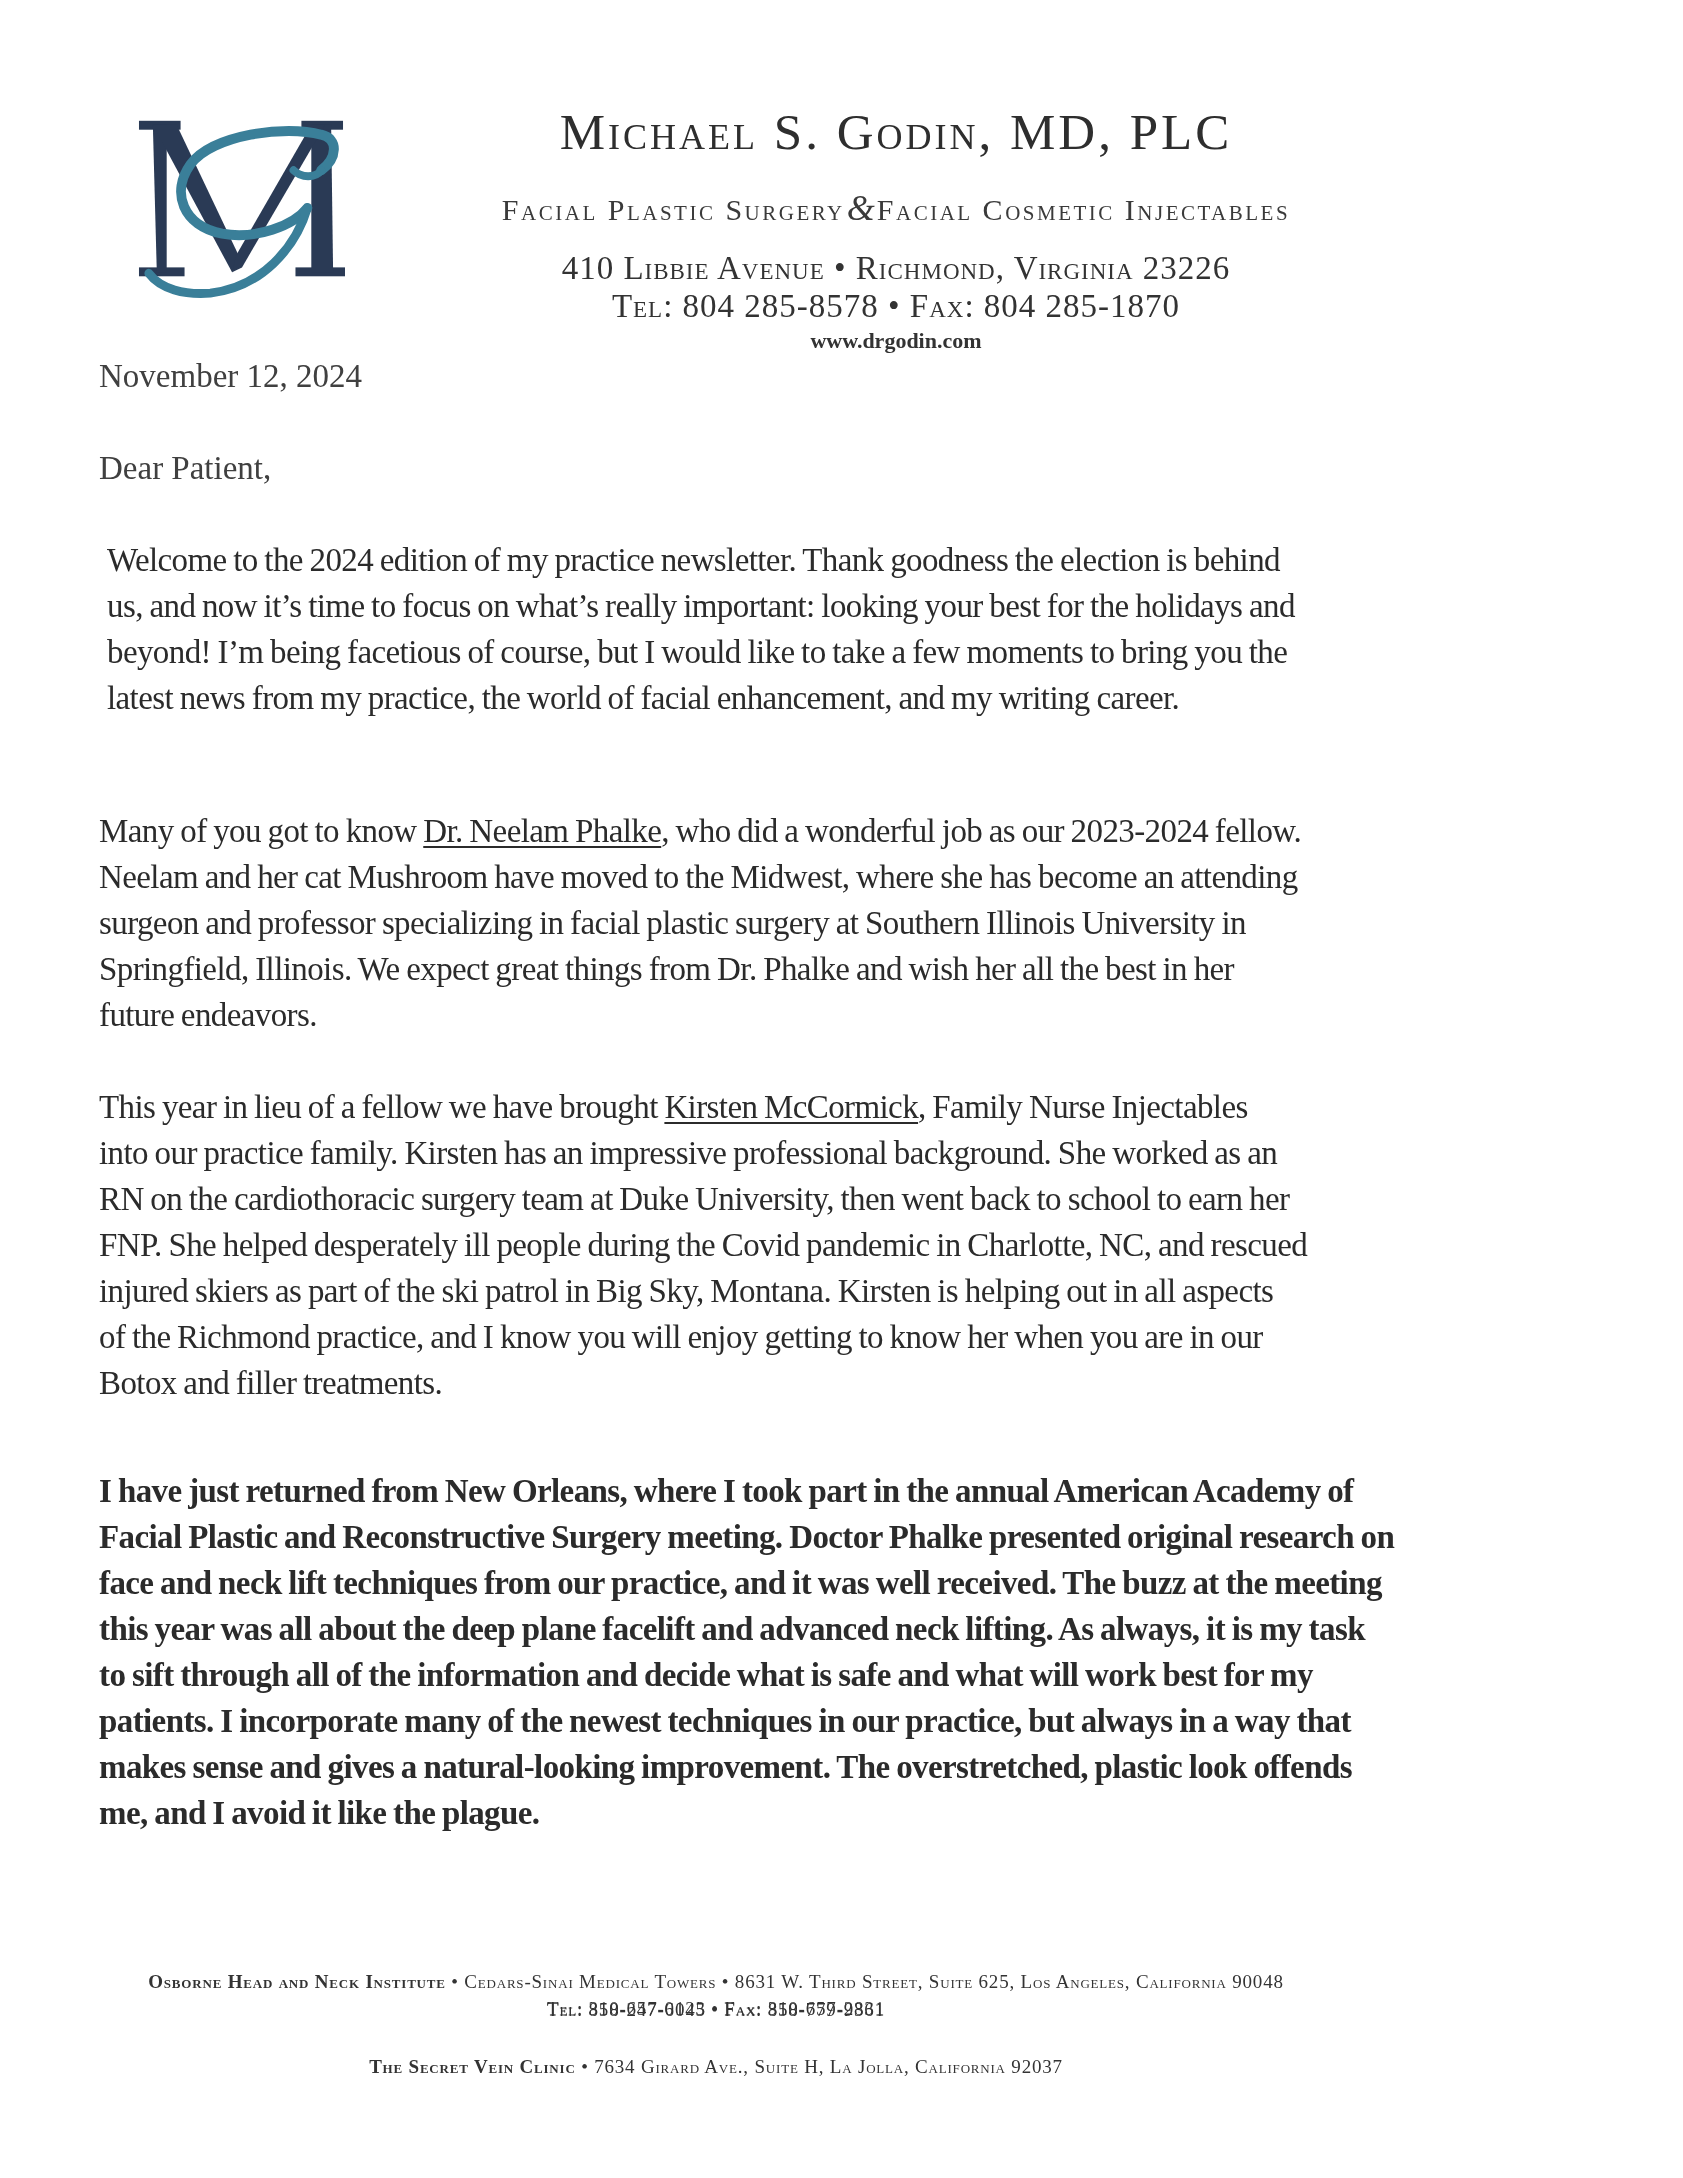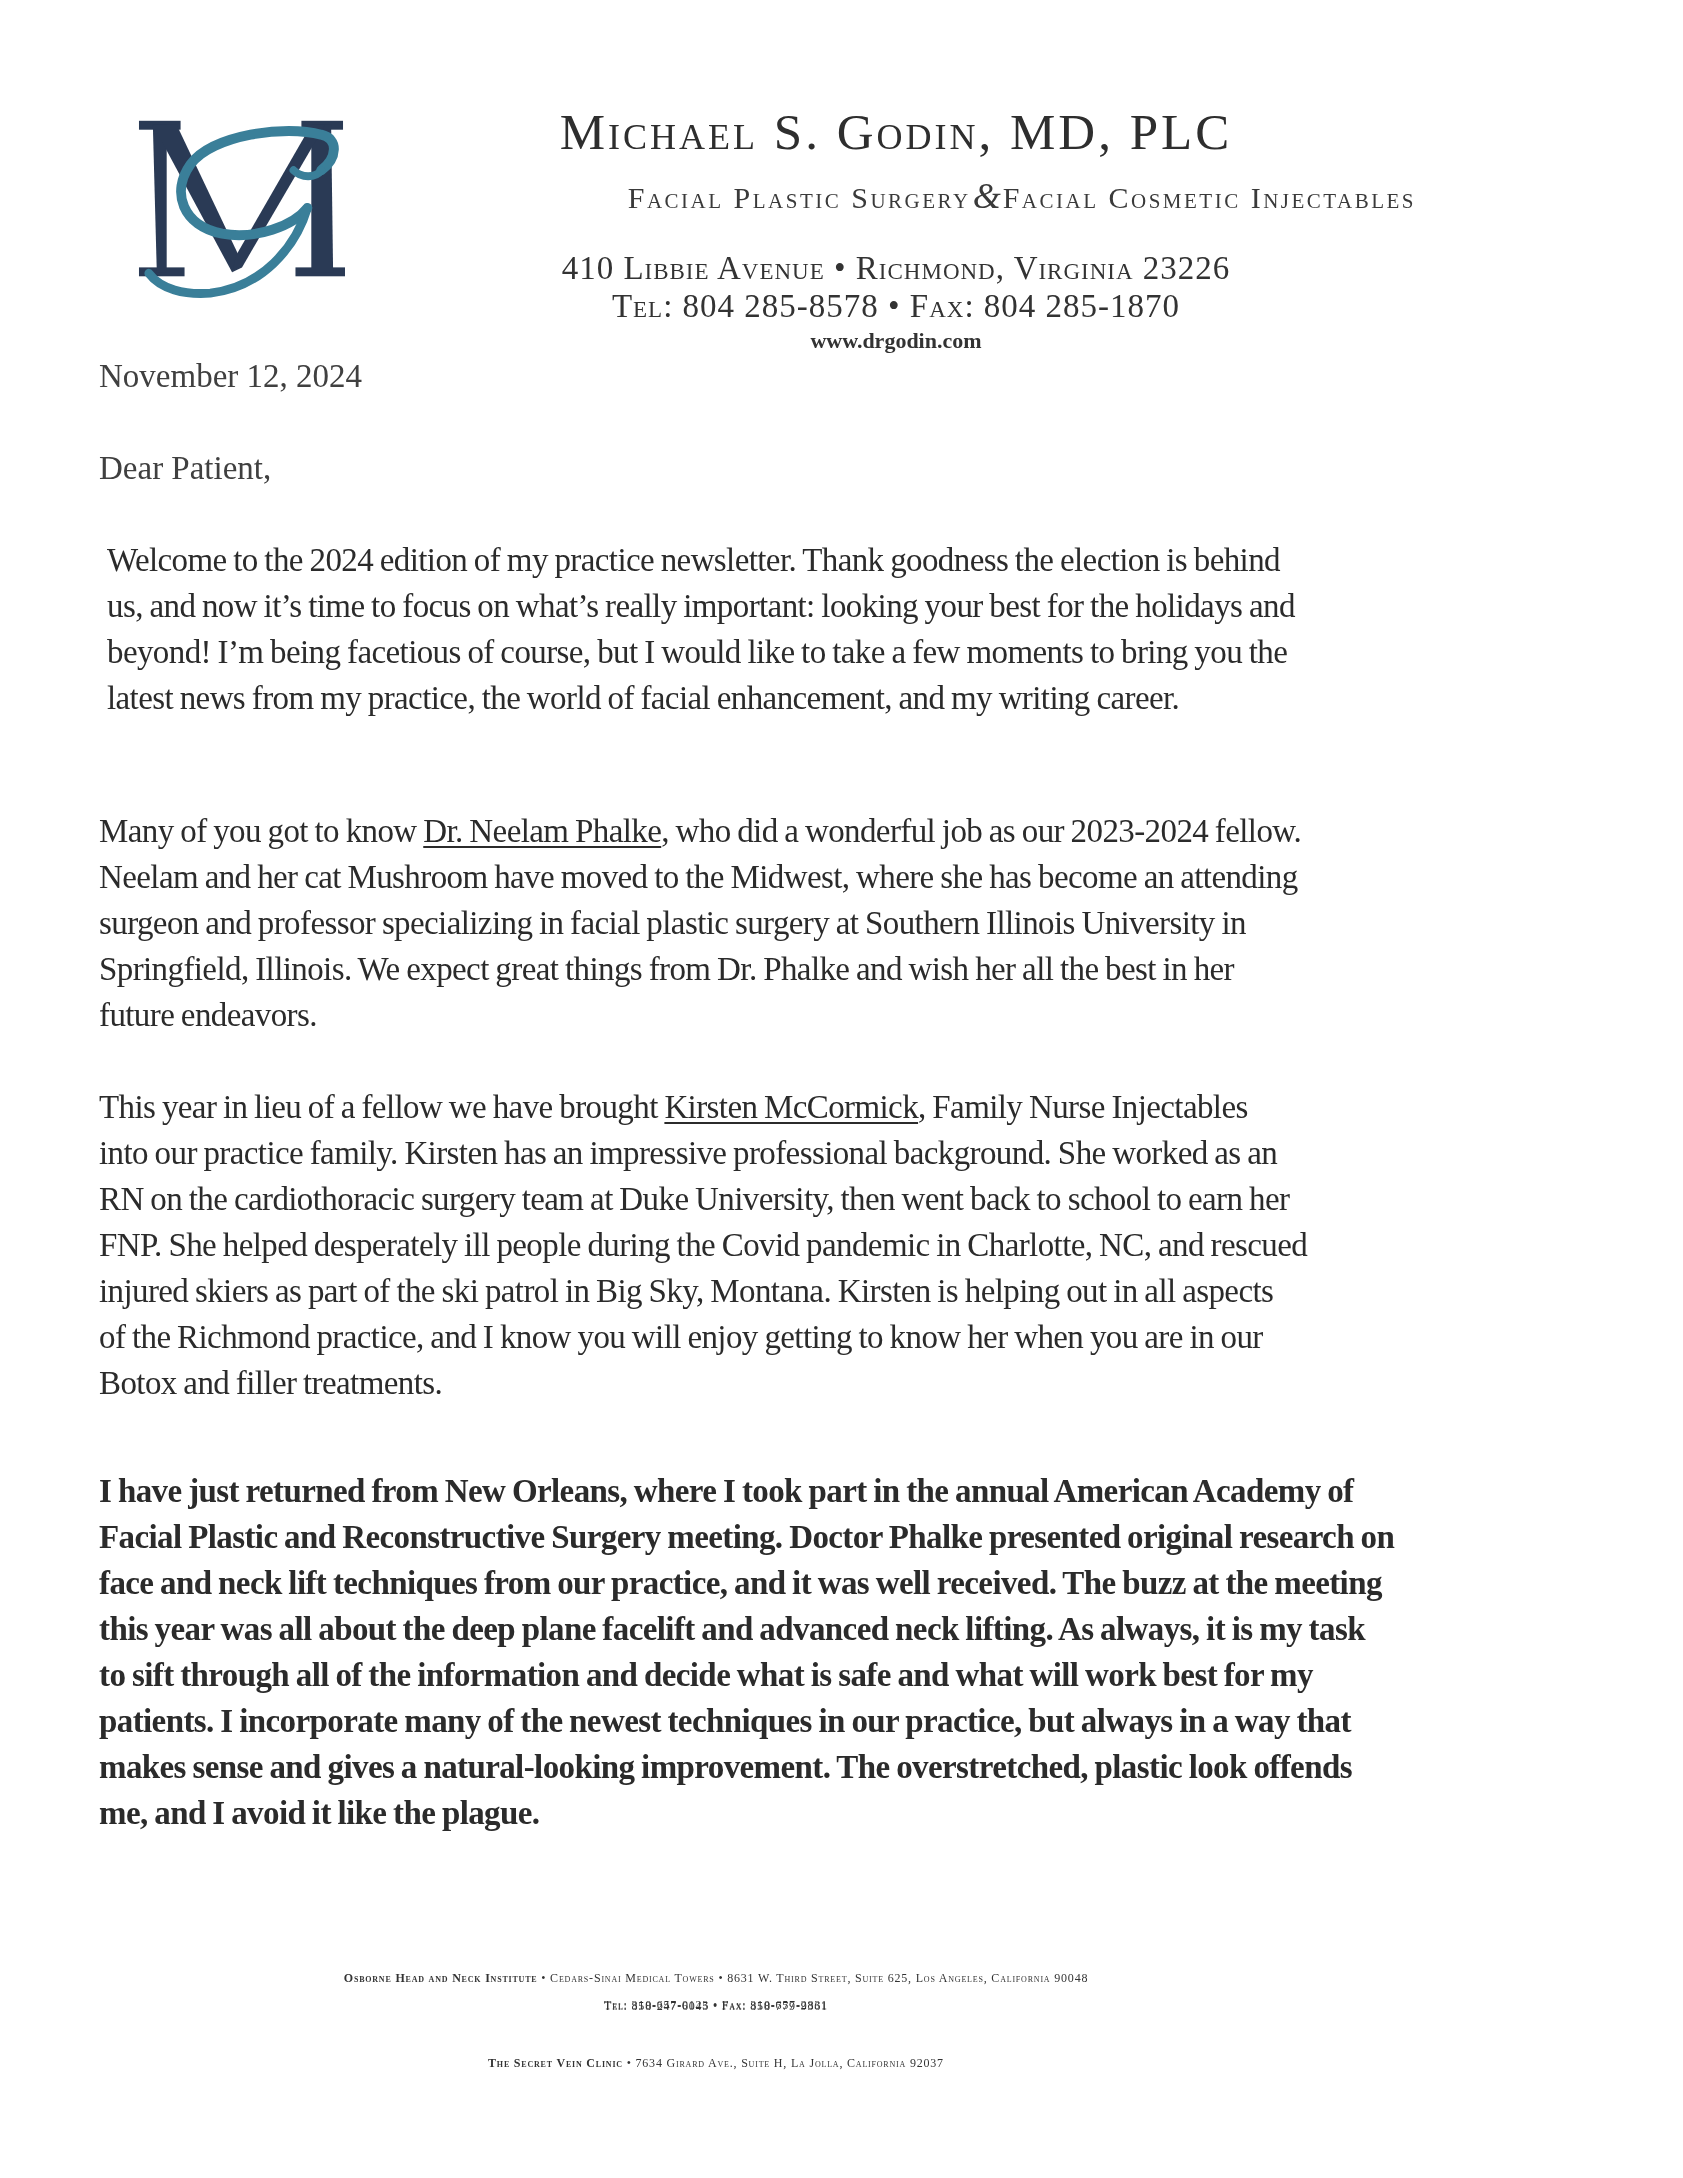--- a/index.html
+++ b/index.html
@@ -39,23 +39,23 @@
       font-size: 51px;
       letter-spacing: 3px;
       font-variant: small-caps;
       color: #2e2e2e;
       line-height: 1;
       white-space: nowrap;
     }
     .firm-tagline {
       position: absolute;
       left: 376px;
-      top: 178px;
-      width: 1040px;
-      text-align: right;
+      top: 190px;
+      width: 1040px;
+      text-align: center;
       font-size: 30px;
       letter-spacing: 2.5px;
       font-variant: small-caps;
       color: #3a3a3a;
       line-height: 1;
       white-space: nowrap;
     }
     .firm-tagline .amp {
       font-style: italic;
       font-size: 36px;
@@ -125,21 +125,21 @@
     .p3 { top: 1084px; }
     .p4 { top: 1468px; font-weight: bold; }
 
     
     .footer-line {
       position: absolute;
       left: 0;
       width: 1432px;
       text-align: center;
       font-variant: small-caps;
-      font-size: 12px;
+      font-size: 19px;
       letter-spacing: 0.8px;
       color: #333;
       line-height: 1;
       white-space: nowrap;
     }
     .footer-line b { font-weight: bold; }
     .f1 { top: 1972px; }
     .f2 { top: 1999px; }
     .f3 { top: 2057px; }
     .f4 { top: 2000px; }

